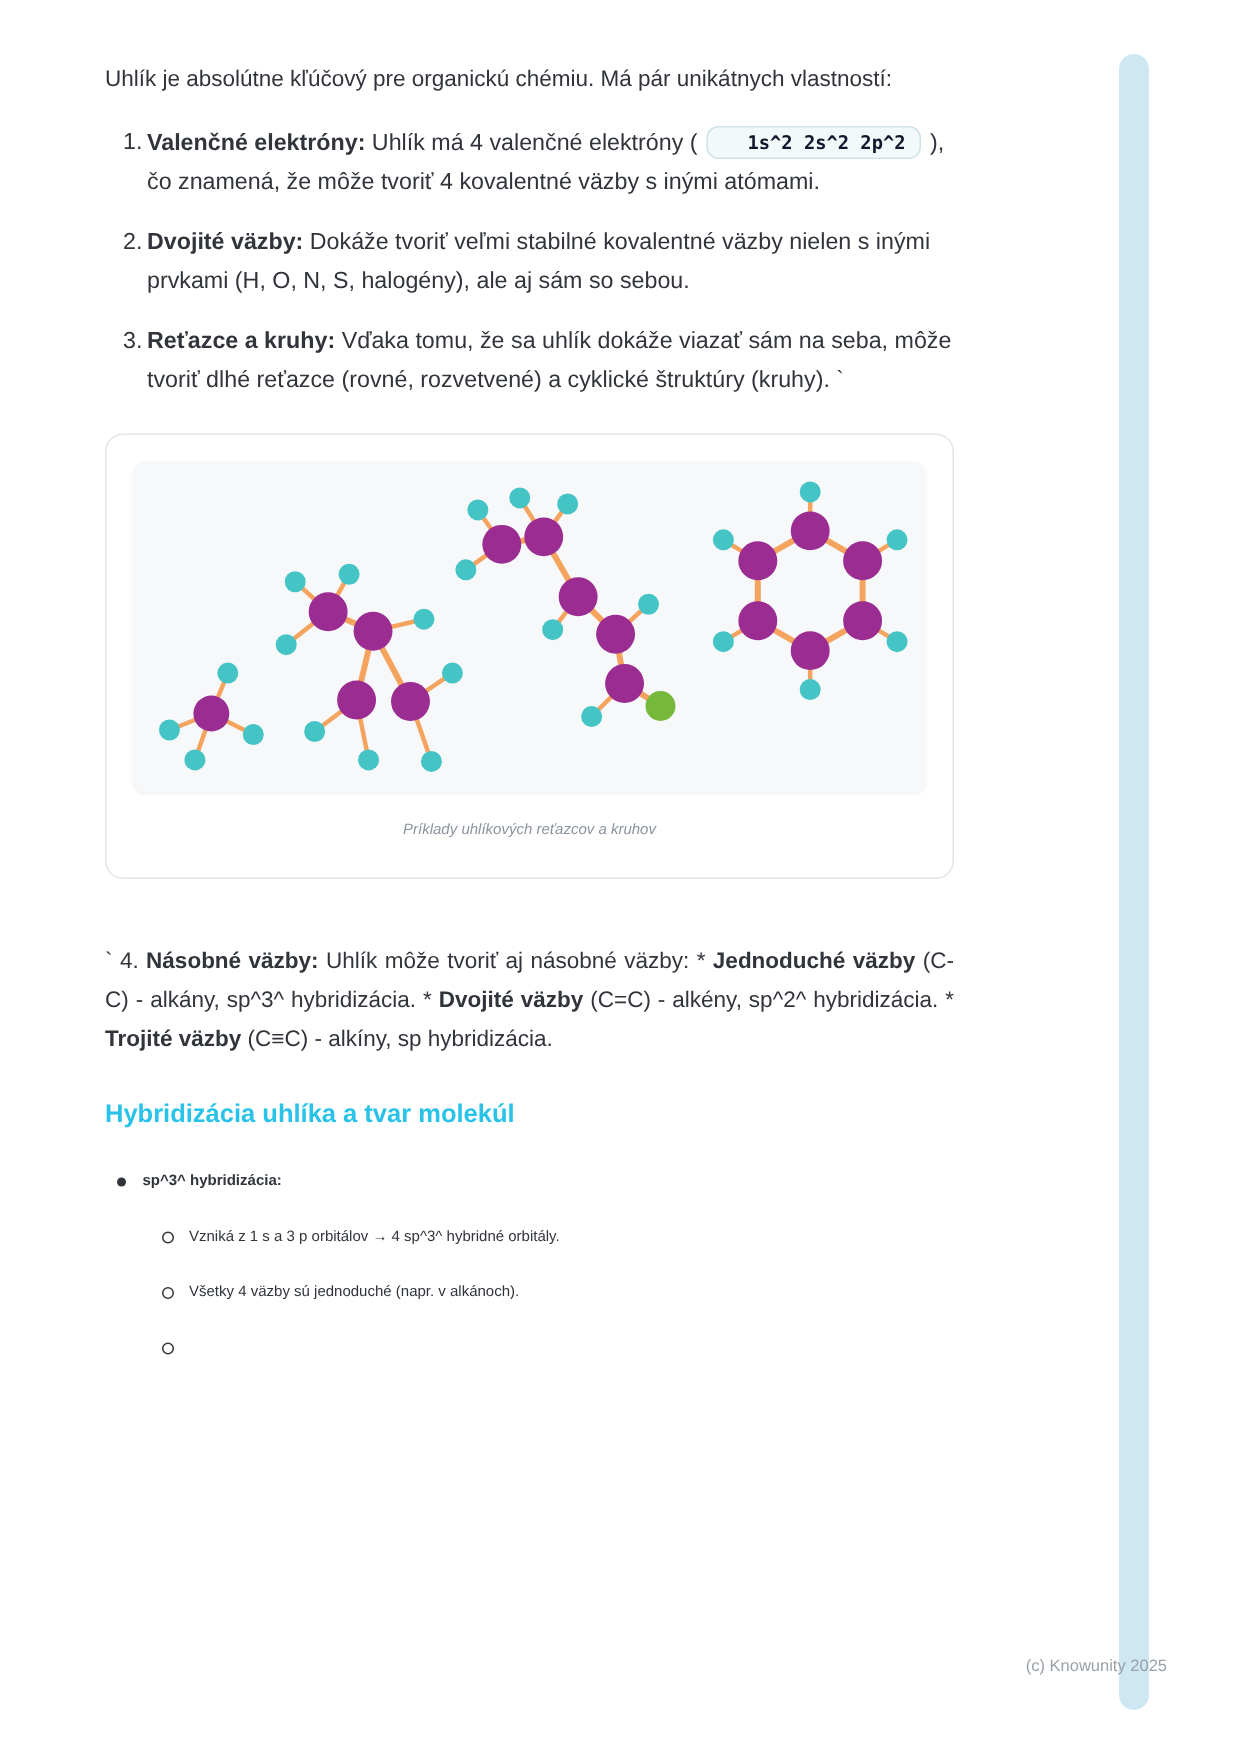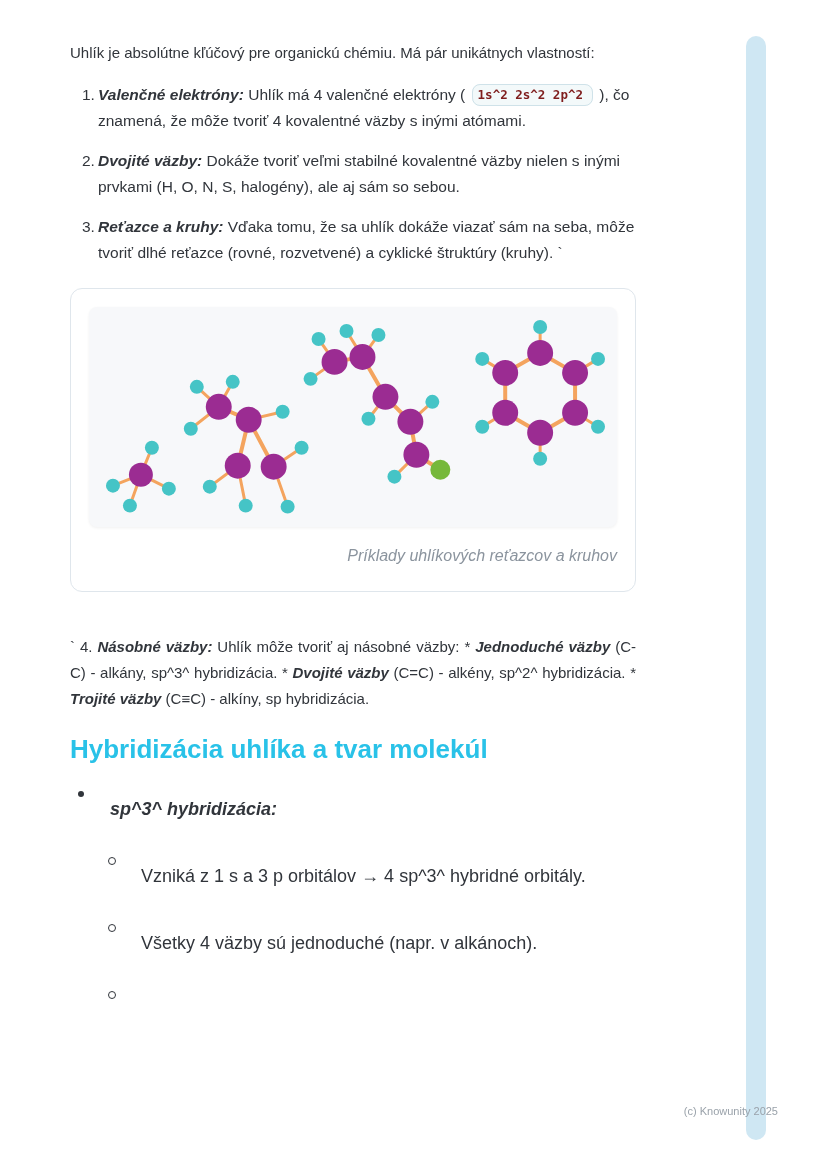--- a/index.html
+++ b/index.html
@@ -16,68 +16,68 @@
     position:absolute;top:36px;right:62px;width:20px;height:1104px;
     background:#cfe7f3;border-radius:10px;z-index:1;
   }
   .content{
     position:absolute;left:70px;top:40px;width:566px;z-index:2;
   }
   h1{
     margin:0 0 24px 0;font-size:23px;line-height:28px;font-weight:700;color:#29c2e8;
   }
   h2{
-    margin:24px 0 20px 0;font-size:26px;line-height:26px;font-weight:700;color:#29c2e8;
+    margin:24px 0 20px 0;font-size:17px;line-height:26px;font-weight:700;color:#29c2e8;
   }
   .body-text{
     margin:0 0 16px 0;font-size:15px;line-height:26px;
   }
   .justify{text-align:justify;}
   .para-gap-top{margin-top:42px;}
   
   .olist{margin:0 0 6px 0;}
   .oli{display:flex;align-items:flex-start;margin:0 0 14px 12px;}
   .oli .marker{flex:0 0 16px;font-size:15.5px;line-height:26px;}
   .oli .oli-text{flex:1;margin:0;font-size:15.5px;line-height:26px;}
   
   .ulist{margin-top:20px;}
   .uli{display:flex;align-items:flex-start;margin:0 0 13px 0;}
   .uli.level1{margin-left:8px;}
   .uli.level2{margin-left:38px;}
-  .uli p{margin:15px;font-size:18px;line-height:24px;}
+  .uli p{margin:0;font-size:10px;line-height:24px;}
   .bullet-disc{
     flex:0 0 auto;width:6px;height:6px;border-radius:50%;
     background:#31353b;margin:9px 11px 0 0;
   }
   .bullet-ring{
     flex:0 0 auto;width:6px;height:6px;border-radius:50%;
     border:1.5px solid #31353b;background:transparent;margin:8px 10px 0 0;
   }
-  strong{font-weight:700;font-style:italic;}
+  strong{font-weight:700;}
   .strike{text-decoration:line-through;}
   code.inline-code{
     font-family:"DejaVu Sans Mono",monospace;
-    font-size:12.5px;font-weight:700;color:#7f1d1d;
+    font-size:12.5px;font-weight:700;color:#0f172a;
     background:#f3f9fa;border:1px solid #cfe2e9;border-radius:8px;
-    padding:2px 9px 3px 5px;margin:0 2px;white-space:nowrap;
+    padding:2px 9px 3px 26px;margin:0 2px;white-space:nowrap;
     vertical-align:1px;
   }
   
   .figure-card{
     margin:22px 0 0 0;padding:18px 18px 26px 18px;
     border:1px solid #dfe6ec;border-radius:12px;background:#ffffff;
   }
   .figure-panel{
     background:#f7f8fa;border-radius:8px;overflow:hidden;
     box-shadow:0 1px 3px rgba(0,0,0,0.06);
   }
   .figure-panel svg{display:block;width:100%;height:auto;}
   figcaption{
-    margin-top:20px;text-align:right;font-style:italic;
-    font-size:16px;color:#8b949e;
+    margin-top:20px;text-align:center;font-style:italic;
+    font-size:10px;color:#8b949e;
   }
   .footer{
     position:absolute;right:50px;bottom:54px;z-index:3;
     font-size:11px;color:#9aa2aa;
   }
 </style>
 </head>
 <body>
 
 <div class="page">

